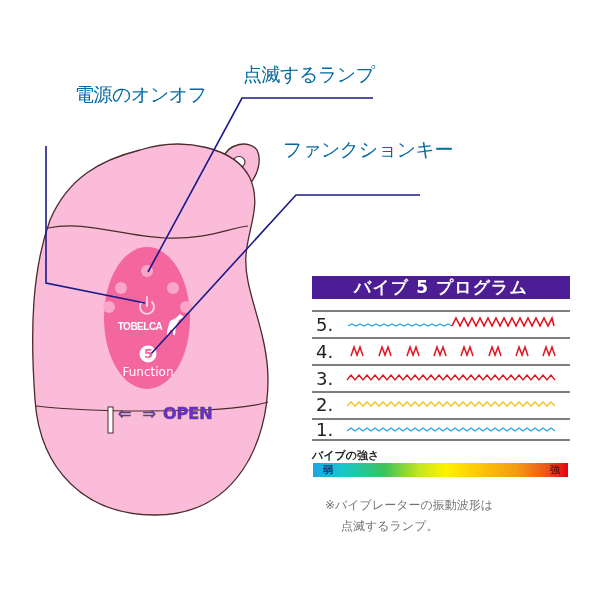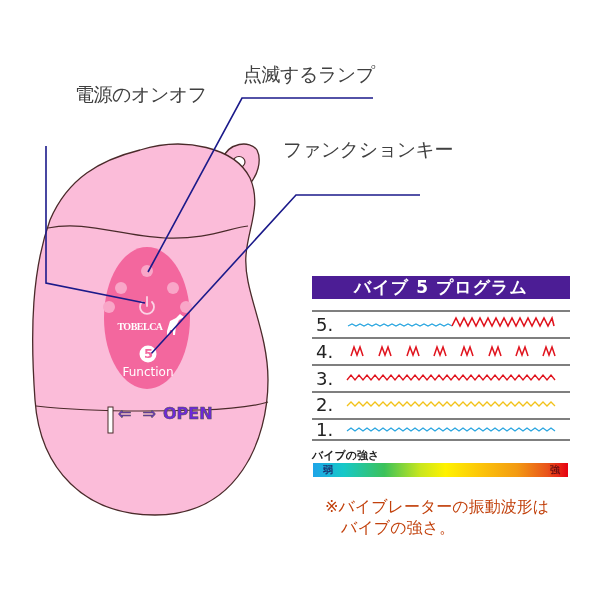--- a/index.html
+++ b/index.html
@@ -1,30 +1,30 @@
 <!DOCTYPE html>
 <html><head>
 <meta charset="utf-8">
 <style>
   html, body { margin: 0; padding: 0; background: #ffffff; }
   body { width: 600px; height: 600px; position: relative; overflow: hidden;
          font-family: "DejaVu Sans", "Liberation Sans", sans-serif; color: #333; }
   .abs { position: absolute; }
-  .callout { font-size: 19px; line-height: 24px; color: #404040; white-space: nowrap; letter-spacing: -0.5px; }
+  .callout { font-size: 19px; line-height: 24px; color: #0369a1; white-space: nowrap; letter-spacing: -0.5px; }
   svg.overlay { position: absolute; left: 0; top: 0; }
   .prog-title { position: absolute; left: 312px; top: 276px; width: 258px; height: 23px;
                 background: #4c1d95; color: #fff; font-weight: bold; font-size: 17px;
                 text-align: center; line-height: 23px; letter-spacing: 1px; }
   .row-num { position: absolute; left: 316px; font-size: 18px; color: #222; }
   .strength-title { position: absolute; left: 312px; top: 448px; width: 258px; 
                     font-size: 11px; font-weight: bold; color: #222; }
   .grad { position: absolute; left: 313px; top: 463px; width: 255px; height: 14px;
           background: linear-gradient(to right, #1ea4e8 0%, #16c8c8 12%, #3cc25a 28%, #c8e61e 42%, #fff200 52%, #fcc40a 66%, #f39a12 80%, #e9531a 92%, #e60012 100%); }
   .grad-lbl { position: absolute; top: 0; font-size: 10px; font-weight: bold; color: #1a2f6e; line-height: 14px; }
-  .note { position: absolute; font-size: 16px; color: #c2410c; white-space: nowrap; }
+  .note { position: absolute; font-size: 12px; color: #737373; white-space: nowrap; }
   .func-text { font-family: "DejaVu Sans", sans-serif; }
 </style>
 </head>
 <body>
 
 <svg class="overlay" width="600" height="600" viewBox="0 0 600 600">
 
   <g>
     <path d="M222,160 C228,142 250,140 257,150 C262,160 258,176 248,186 L236,180 Z" fill="#fbbcd9" stroke="#4a2a2a" stroke-width="1.3"></path>
     <ellipse cx="239" cy="162" rx="6" ry="5.5" fill="#fff" stroke="#4a2a2a" stroke-width="1.2"></ellipse>
@@ -89,21 +89,21 @@
     <polyline points="543,356 546,347 549,355 552,347 555,356"></polyline>
   </g>
 
   <polyline fill="none" stroke="#e0141e" stroke-width="1.4" points="347,380 351,375 355,380 359,375 363,380 367,375 371,380 375,375 379,380 383,375 387,380 391,375 395,380 399,375 403,380 407,375 411,380 415,375 419,380 423,375 427,380 431,375 435,380 439,375 443,380 447,375 451,380 455,375 459,380 463,375 467,380 471,375 475,380 479,375 483,380 487,375 491,380 495,375 499,380 503,375 507,380 511,375 515,380 519,375 523,380 527,375 531,380 535,375 539,380 543,375 547,380 551,375 555,380"></polyline>
 
   <polyline fill="none" stroke="#f2c21a" stroke-width="1.3" points="347,406 351,402 355,406 359,402 363,406 367,402 371,406 375,402 379,406 383,402 387,406 391,402 395,406 399,402 403,406 407,402 411,406 415,402 419,406 423,402 427,406 431,402 435,406 439,402 443,406 447,402 451,406 455,402 459,406 463,402 467,406 471,402 475,406 479,402 483,406 487,402 491,406 495,402 499,406 503,402 507,406 511,402 515,406 519,402 523,406 527,402 531,406 535,402 539,406 543,402 547,406 551,402 555,406"></polyline>
 
   <polyline fill="none" stroke="#2aa6e0" stroke-width="1.3" points="347,431 351,428 355,431 359,428 363,431 367,428 371,431 375,428 379,431 383,428 387,431 391,428 395,431 399,428 403,431 407,428 411,431 415,428 419,431 423,428 427,431 431,428 435,431 439,428 443,431 447,428 451,431 455,428 459,431 463,428 467,431 471,428 475,431 479,428 483,431 487,428 491,431 495,428 499,431 503,428 507,431 511,428 515,431 519,428 523,431 527,428 531,431 535,428 539,431 543,428 547,431 551,428 555,431"></polyline>
 </svg>
 
-<div class="abs" style="left:112px; top:321px; width:56px; text-align:center; font-family:Liberation Serif, serif; font-size:10px; font-weight:bold; color:#fff; letter-spacing:-0.5px;">TOBELCA</div>
+<div class="abs" style="left:112px; top:321px; width:56px; text-align:center; font-family:Liberation Sans, sans-serif; font-size:10px; font-weight:bold; color:#fff; letter-spacing:-0.5px;">TOBELCA</div>
 <div class="abs" style="left:140px; top:345px; width:17px; text-align:center; font-size:13px; font-weight:bold; color:#f3679e; line-height:18px;">5</div>
 <div class="abs func-text" style="left:113px; top:365px; width:70px; text-align:center; font-size:12px; color:#fff;">Function</div>
 <div class="abs" style="left:118px; top:404px; font-size:16px; color:#6d28d9; -webkit-text-stroke:0.6px #555; white-space:nowrap;">
   <span>⇐</span>
   <span style="margin-left:6px;">⇒</span>
   <span style="font-weight:bold; margin-left:2px;">OPEN</span>
 </div>
 
 <div class="abs callout" style="left:31px; top:82px;margin-left:44px;">
   <div>電源のオンオフ</div>
@@ -122,13 +122,13 @@
 <div class="row-num" style="top:394px;">2.</div>
 <div class="row-num" style="top:419px;">1.</div>
 
 <div class="strength-title">バイブの強さ</div>
 <div class="grad">
   <span class="grad-lbl" style="left:10px;">弱</span>
   <span class="grad-lbl" style="right:8px; color:#6b1010;">強</span>
 </div>
 
 <div class="note" style="left:325px; top:497px;">※バイブレーターの振動波形は</div>
-<div class="note" style="left:341px; top:518px;">バイブの強さ。</div>
+<div class="note" style="left:341px; top:518px;">点滅するランプ。</div>
 
 </body></html>

